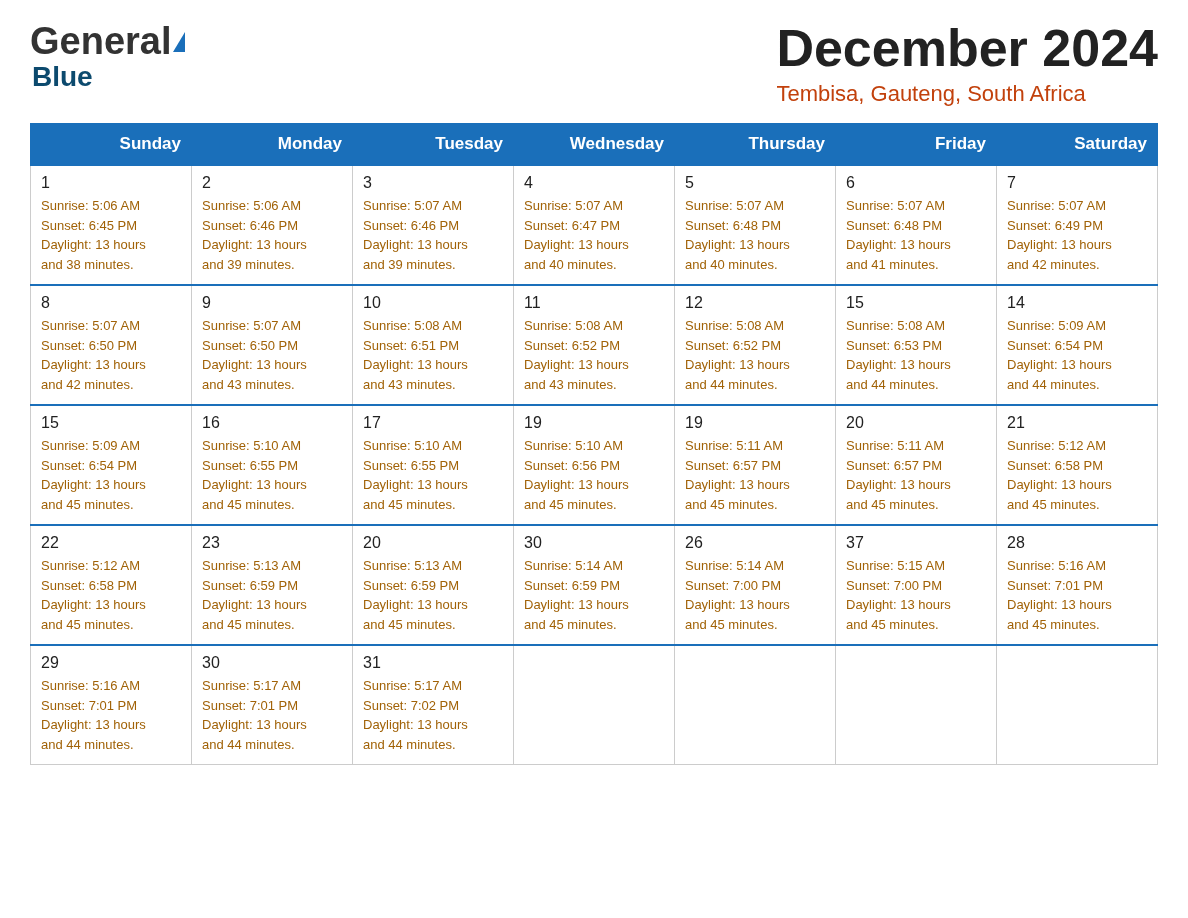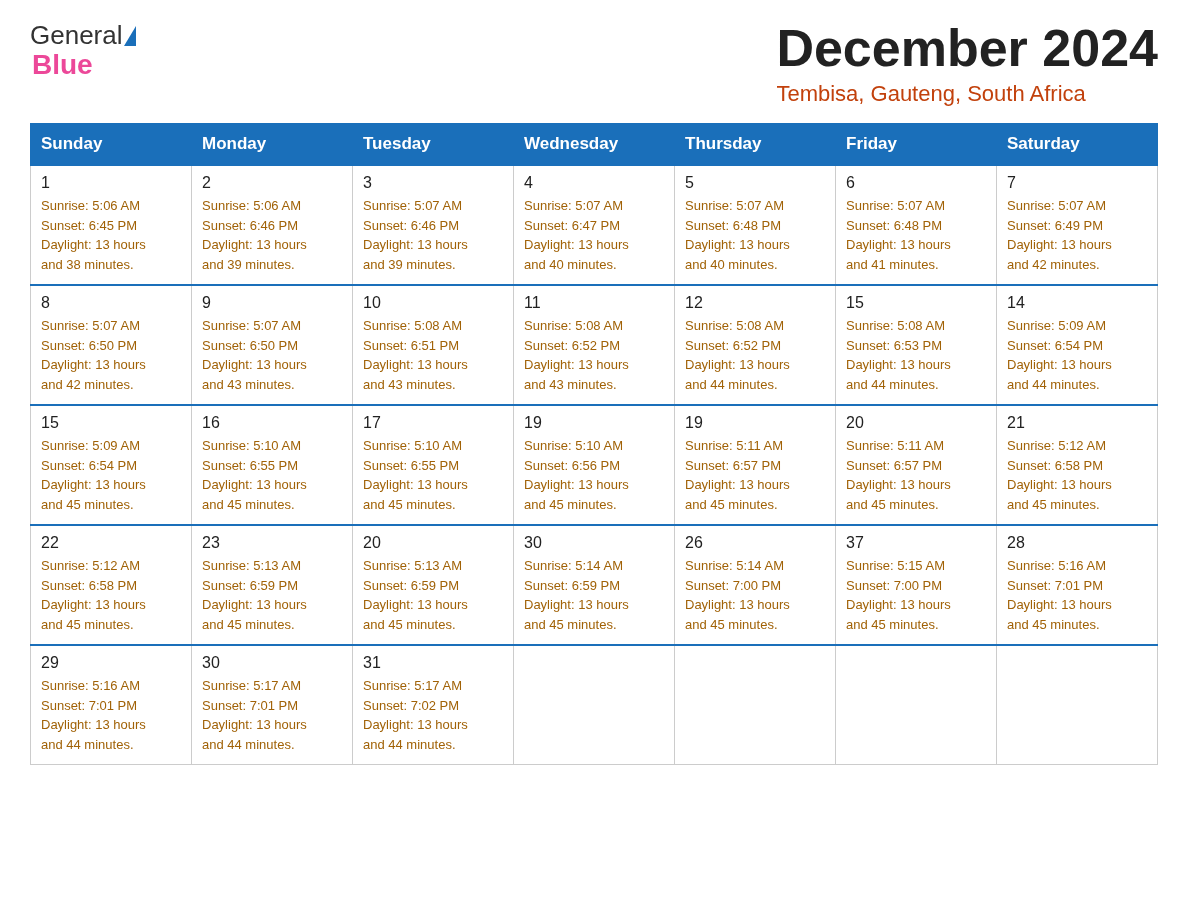--- a/index.html
+++ b/index.html
@@ -39,21 +39,21 @@
       width: 100%;
       border-collapse: collapse;
       margin-top: 8px;
     }
     thead th {
       background-color: #1a6fba;
       color: #fff;
       font-size: 17px;
       font-weight: bold;
       padding: 10px 10px;
-      text-align: left;
+      text-align: right;
       border: 1px solid #1a6fba;
     }
     tbody td {
       vertical-align: top;
       padding: 8px 10px 10px 10px;
       border: 1px solid #ccc;
       border-top: 2px solid #1a6fba;
       font-size: 13px;
       color: #222;
       width: 14.28%;
@@ -94,24 +94,24 @@
       margin-left: 1px;
       display: inline-block;
     }
   </style>
 </head>
 <body>
 
 <div class="header">
   <div class="logo">
     <div class="logo-wrapper">
-      <span style="font-size:26px;font-weight:normal;color:#333;">General</span>
+      <span style="font-size:38px;font-weight:bold;color:#333;">General</span>
       <span class="logo-triangle"></span>
     </div>
-    <span style="font-size:28px;font-weight:bold;color:#ec4899;margin-top:-2px;margin-left:2px;">Blue</span>
+    <span style="font-size:28px;font-weight:bold;color:#0c4a6e;margin-top:-2px;margin-left:2px;">Blue</span>
   </div>
   <div class="title-section">
     <div class="month-title">December 2024</div>
     <div class="location-title">Tembisa, Gauteng, South Africa</div>
   </div>
 </div>
 
 <table>
   <thead>
     <tr>

